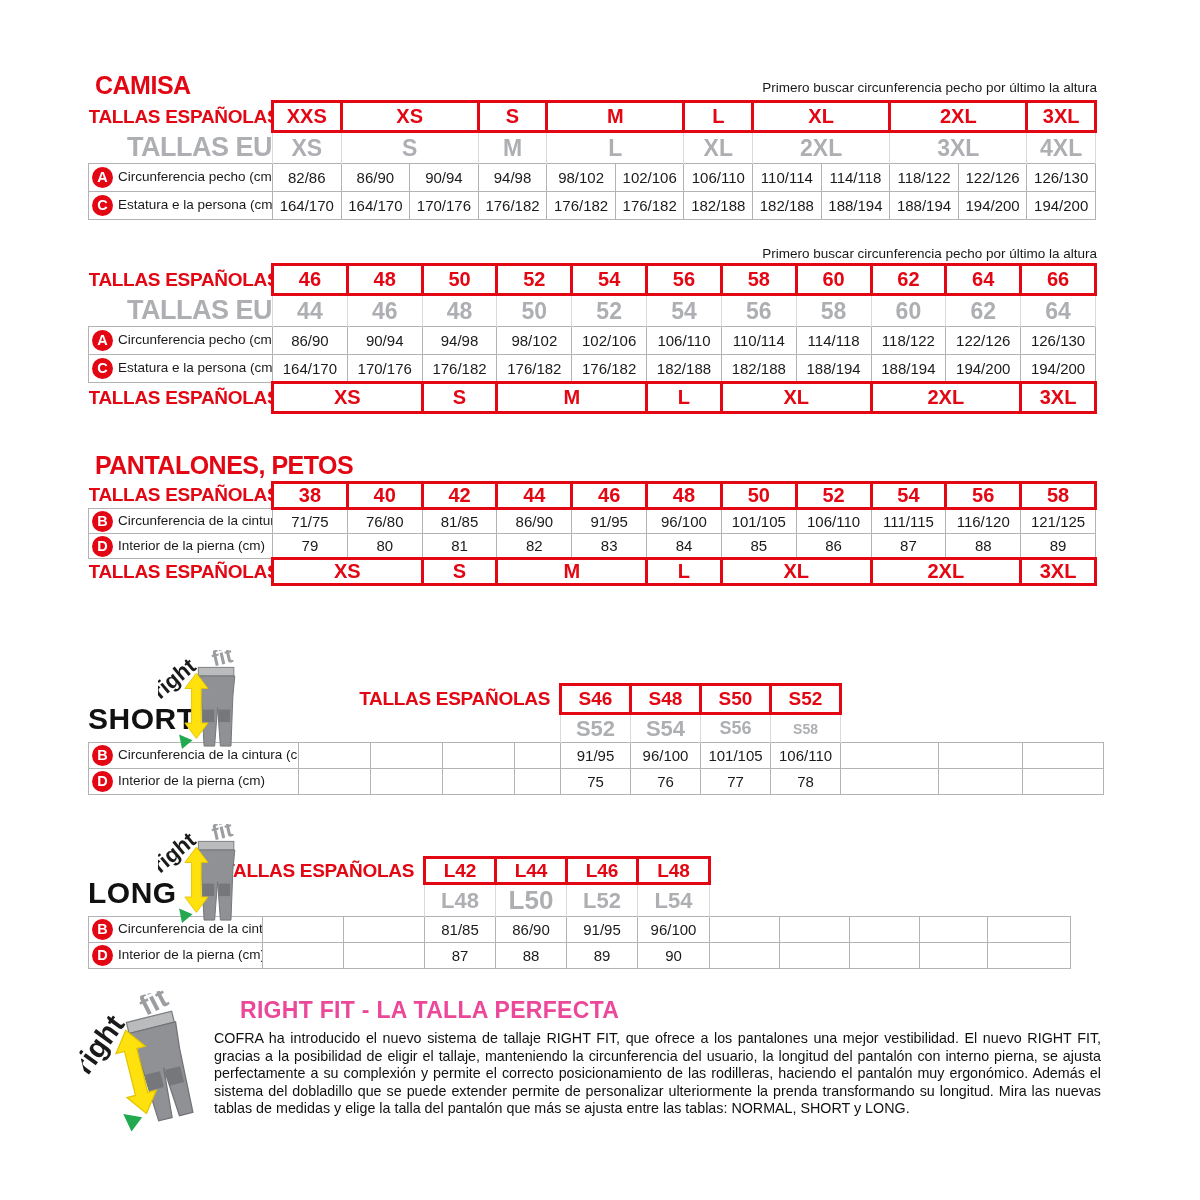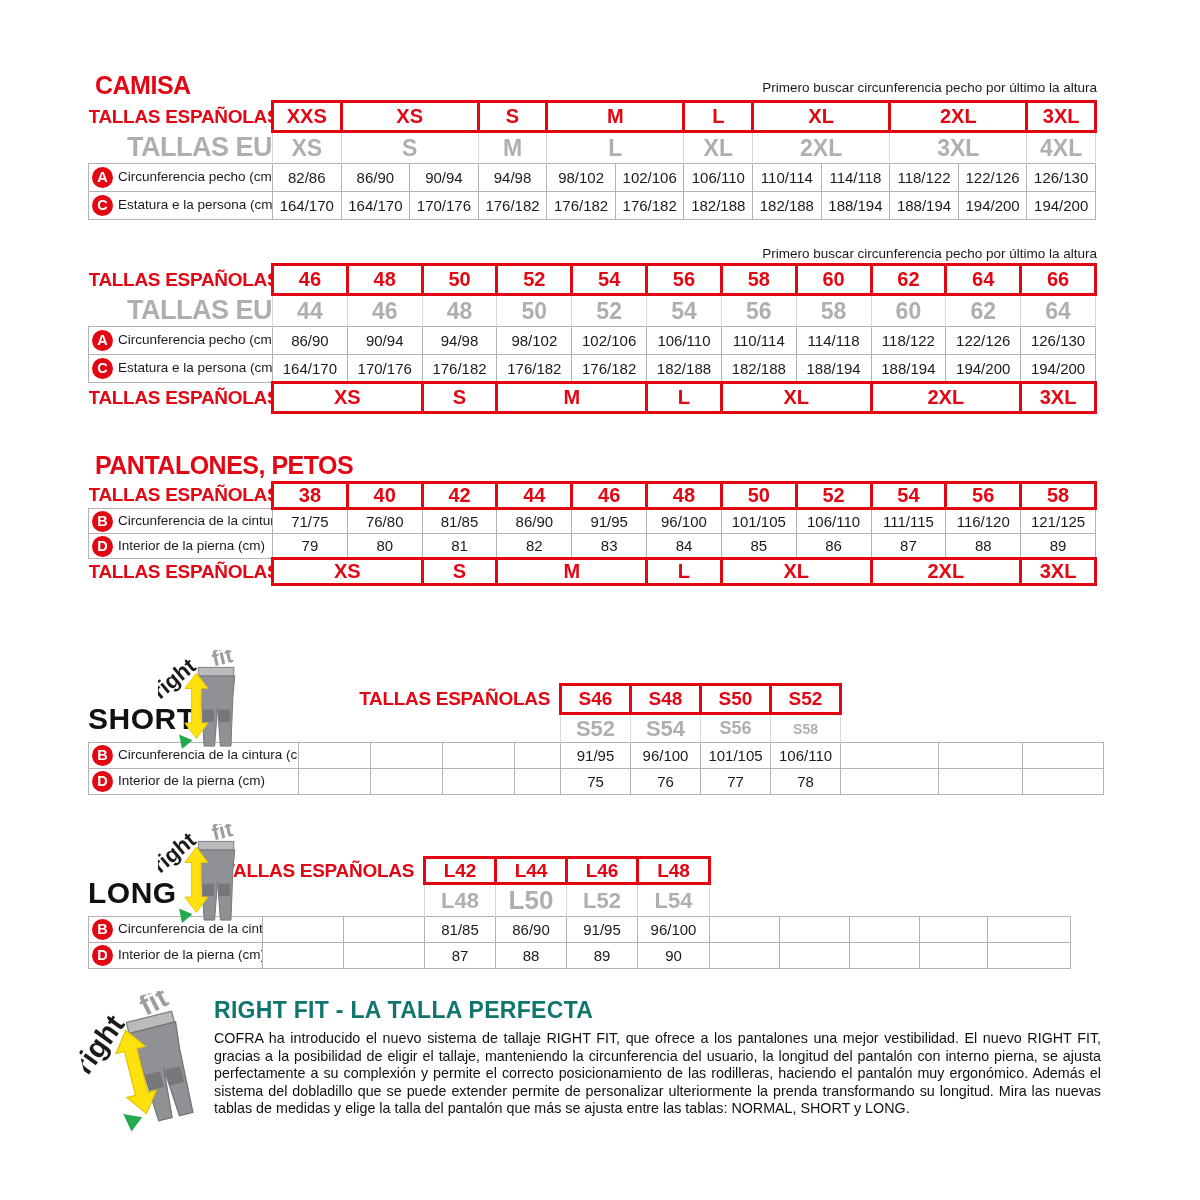--- a/index.html
+++ b/index.html
@@ -19,21 +19,21 @@
   .eu-size  { color:var(--gray); font-weight:bold; font-size:23px; border-left:1px solid #d9d9d9; border-right:1px solid #d9d9d9; }
   .num      { border:1px solid #b3b3b3; font-size:15px; }
   .rowlabel { border:1px solid #b3b3b3; text-align:left; font-size:13.5px; padding-left:3px; }
   .badge { display:inline-block; width:21px; height:21px; border-radius:50%; background:var(--red); color:#fff;
            font-weight:bold; font-size:14.5px; line-height:21px; text-align:center; margin-right:5px; vertical-align:middle; }
 
   .fit-title { position:absolute; font-weight:bold; color:#111; font-size:30px; letter-spacing:0.5px; }
   .logo { position:absolute; z-index:3; }
   .logo-big { transform:rotate(-14deg); }
 
-  .rf-heading { position:absolute; font-weight:bold; font-size:23px; color:#0f766e; letter-spacing:0.3px; white-space:nowrap; }
+  .rf-heading { position:absolute; font-weight:bold; font-size:23px; color:#ec4899; letter-spacing:0.3px; white-space:nowrap;margin-left:26px; }
   .rf-par { position:absolute; width:887px; font-size:14.3px; line-height:17.5px; text-align:justify; color:#111; }
 </style>
 </head>
 <body>
 
 <div class="page">
 
   <div class="sec-title" style="left:95px; top:71px;">CAMISA</div>
   <div class="sec-note" style="right:103px; top:80px;">Primero buscar circunferencia pecho por último la altura</div>
 

